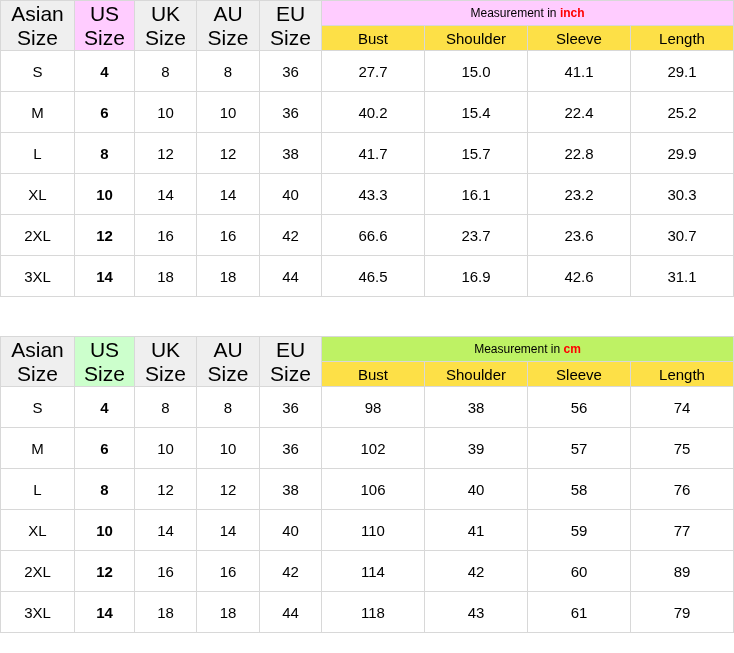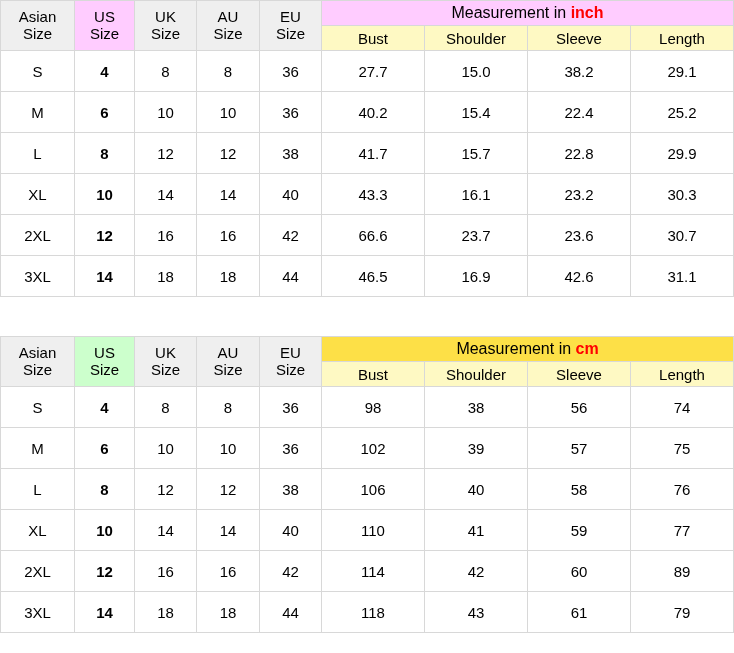--- a/index.html
+++ b/index.html
@@ -36,46 +36,46 @@
   col.c-us    { width: 60px; }
   col.c-uk    { width: 62px; }
   col.c-au    { width: 63px; }
   col.c-eu    { width: 62px; }
   col.c-m     { width: 103px; }
 
   .hdr-cell {
     background: #efefef;
     height: 48px;
     line-height: 1.12;
-    font-size: 15px;
+    font-size: 21px;
   }
   .hdr-cell .l2 { display: block; }
 
   .hdr-us-pink {
     background: #ffccff;
     font-weight: bold;
   }
   .hdr-us-green {
     background: #ccffcc;
     font-weight: bold;
   }
 
   .band {
     height: 24px;
-    font-size: 16px;
+    font-size: 12px;
   }
   .band-pink { background: #ffccff; }
-  .band-green { background: #fde047; }
+  .band-green { background: #bef264; }
   .band .unit {
     color: #ff0000;
     font-weight: bold;
   }
 
   .subhdr {
-    background: #fef9c3;
+    background: #fde047;
     height: 24px;
     font-size: 15px;
   }
 
   td.data {
     background: #ffffff;
     height: 40px;
     font-size: 15px;
   }
   td.data.us {
@@ -136,21 +136,21 @@
       </tr>
 
       <tr>
         <td class="data">S</td>
         <td class="data us">4</td>
         <td class="data">8</td>
         <td class="data">8</td>
         <td class="data">36</td>
         <td class="data">27.7</td>
         <td class="data">15.0</td>
-        <td class="data">38.2</td>
+        <td class="data">41.1</td>
         <td class="data">29.1</td>
       </tr>
       <tr>
         <td class="data">M</td>
         <td class="data us">6</td>
         <td class="data">10</td>
         <td class="data">10</td>
         <td class="data">36</td>
         <td class="data">40.2</td>
         <td class="data">15.4</td>

